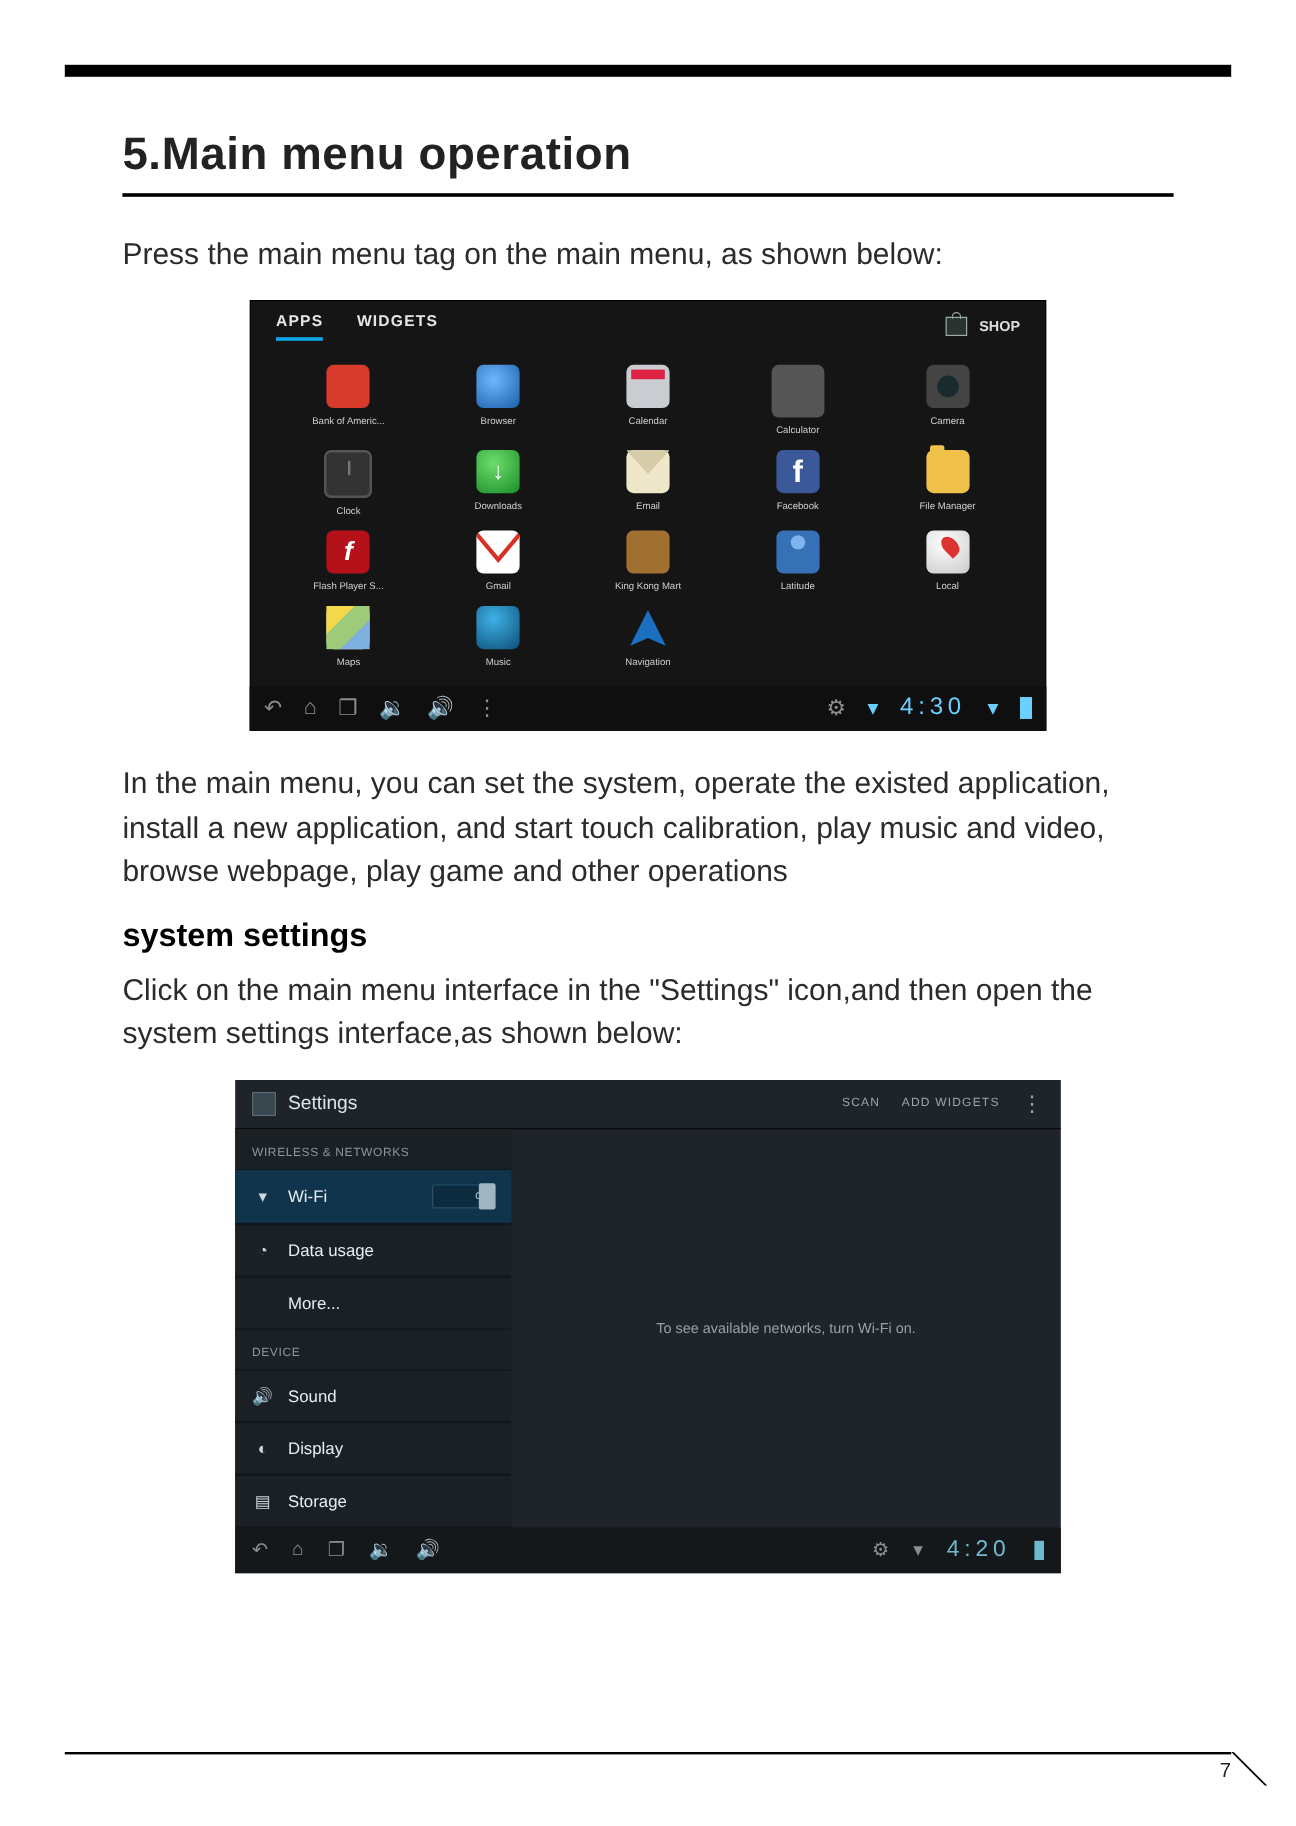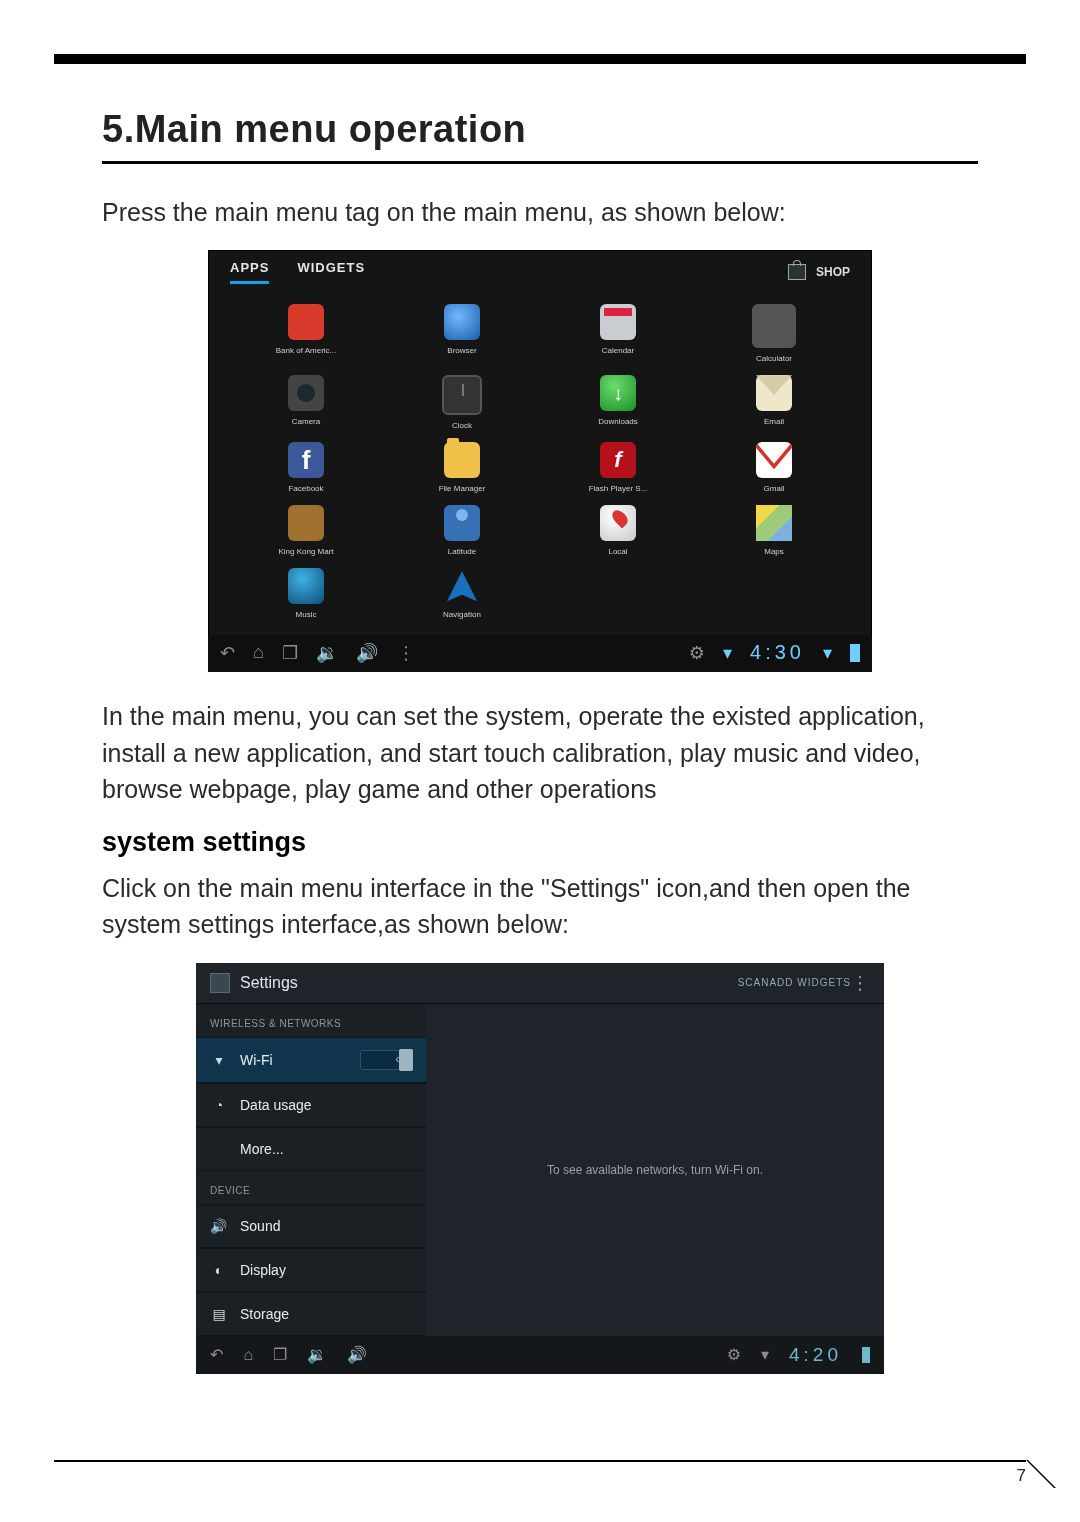--- a/index.html
+++ b/index.html
@@ -12,21 +12,21 @@
   h2{font-size:27px;font-weight:bold;margin:18px 0 12px 0;color:#000}
 
   
   .shot1{width:664px;margin:8px auto 26px auto;background:#151515;color:#e6e6e6;font-family:Arial,sans-serif;box-shadow:0 0 0 1px #000 inset}
   .s1-top{display:flex;align-items:center;justify-content:space-between;padding:10px 22px 10px 22px}
   .s1-tabs{display:flex;gap:28px;font-size:13px;font-weight:bold;letter-spacing:1px}
   .s1-tabs .active{border-bottom:3px solid #0ea5e9;padding-bottom:6px}
   .s1-shop{display:flex;align-items:center;gap:10px;font-size:12px;font-weight:bold;color:#ddd}
   .shopicon{width:16px;height:14px;background:#2a332e;border:1px solid #9aa;position:relative}
   .shopicon:before{content:"";position:absolute;top:-5px;left:4px;width:6px;height:5px;border:1px solid #9aa;border-bottom:none;border-radius:4px 4px 0 0}
-  .s1-grid{display:grid;grid-template-columns:repeat(4,1fr);gap:4px 0;padding:6px 20px 12px 20px}
+  .s1-grid{display:grid;grid-template-columns:repeat(5,1fr);gap:4px 0;padding:6px 20px 12px 20px}
   .app{display:flex;flex-direction:column;align-items:center;gap:6px;padding:4px 0}
   .app .ic{width:36px;height:36px;border-radius:6px;display:flex;align-items:center;justify-content:center;font-weight:bold}
   .app .lbl{font-size:8px;color:#cfcfcf;text-align:center;white-space:nowrap}
   .ic-boa{background:#d83a2b}
   .ic-browser{background:radial-gradient(circle at 40% 35%,#6fb8ff,#1a5fa8);border-radius:50%}
   .ic-calc{background:#555;display:grid;grid-template-columns:1fr 1fr;grid-template-rows:1fr 1fr;gap:2px;padding:4px}
   .ic-calc span{background:#9aa}
   .ic-cal{background:#c9ccd1;position:relative}
   .ic-cal:before{content:"";position:absolute;inset:4px 4px auto 4px;height:8px;background:#d24}
   .ic-cam{background:#444;border-radius:50%;position:relative}
@@ -57,21 +57,21 @@
   .s1-bar .l,.s1-bar .r{display:flex;align-items:center;gap:18px}
   .s1-bar .time{color:#6ad0ff;letter-spacing:4px;font-size:20px}
   .s1-bar .wifi{color:#6ad0ff}
   .s1-bar .bat{width:8px;height:16px;background:#6ad0ff;border:1px solid #6ad0ff;display:inline-block}
 
   
   .shot2{width:688px;margin:18px auto 0 auto;background:#1e242a;color:#dfe5ea;font-family:Arial,sans-serif}
   .s2-top{display:flex;align-items:center;justify-content:space-between;padding:10px 14px;border-bottom:1px solid #0a0c0e}
   .s2-ttl{display:flex;align-items:center;gap:10px;font-size:16px}
   .s2-ttl .gic{width:18px;height:18px;background:#3a474f;border:1px solid #5a6a74}
-  .s2-scan{font-size:10px;color:#9aa6ad;letter-spacing:1px;display:flex;align-items:center;}
+  .s2-scan{font-size:10px;color:#9aa6ad;letter-spacing:1px;display:flex;align-items:center;gap:18px}
   .s2-scan .dots{font-size:18px;line-height:10px}
   .s2-body{display:flex}
   .s2-side{width:230px;background:#1b2025}
   .s2-main{flex:1;display:flex;align-items:center;justify-content:center;color:#97a0a6;font-size:12px;padding:0 30px;text-align:left}
   .s2-cat{font-size:10px;letter-spacing:.5px;color:#8e979c;padding:14px 14px 8px 14px;font-weight:normal}
   .s2-item{display:flex;align-items:center;gap:12px;padding:12px 14px;font-size:14px;color:#e6edf1;border-top:1px solid #11161a;border-bottom:1px solid #11161a}
   .s2-item.sel{background:#11344d}
   .s2-item .mic{width:18px;height:18px;display:inline-flex;align-items:center;justify-content:center;color:#cfd8dd;font-size:14px}
   .toggle{margin-left:auto;width:44px;height:18px;border-radius:2px;background:#0d2b3f;border:1px solid #27516c;position:relative;display:flex;align-items:center;justify-content:flex-end;padding:0 3px;font-size:8px;color:#bfe2f5}
   .toggle:before{content:"";position:absolute;right:-2px;top:-2px;width:14px;height:22px;background:#9fb6c0;border-radius:2px}

